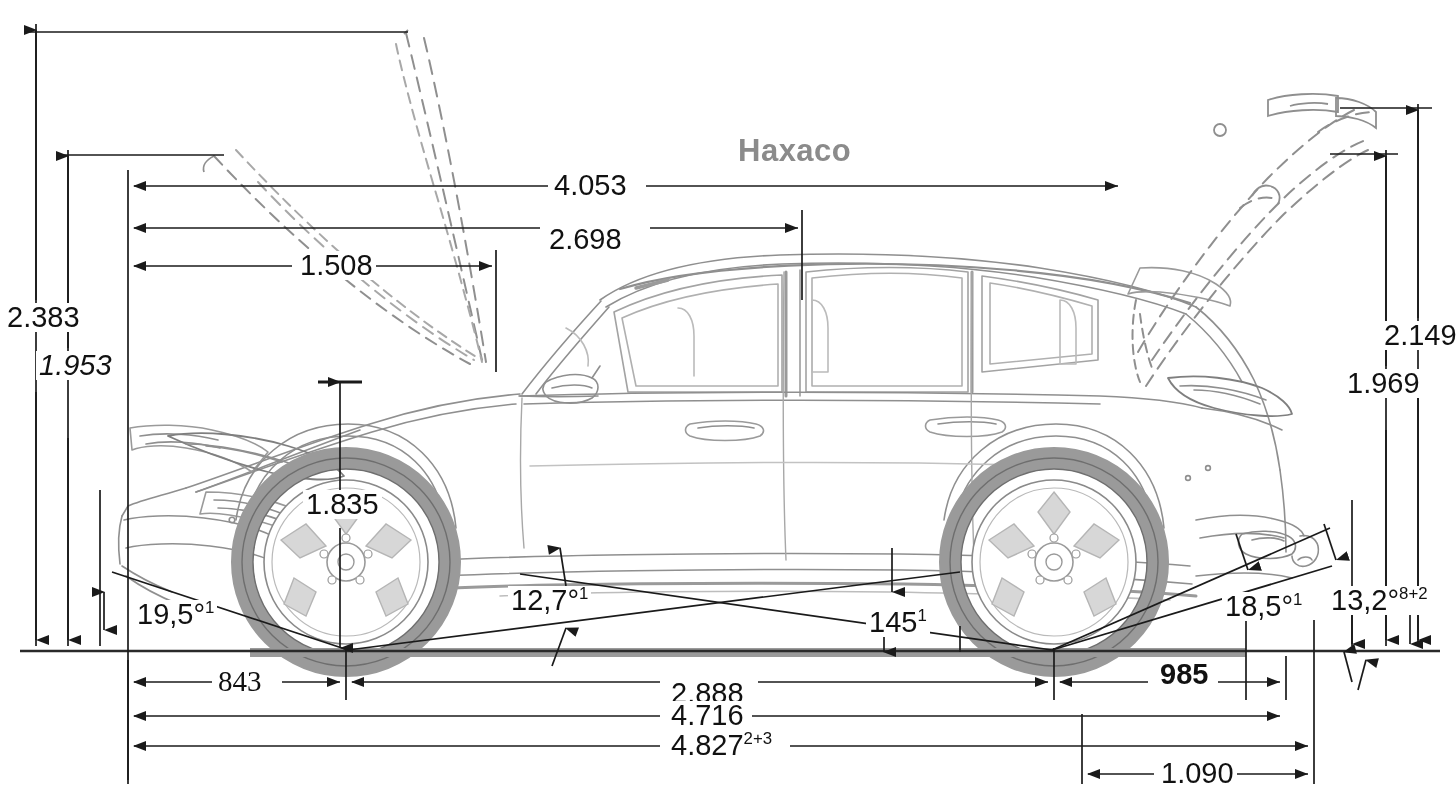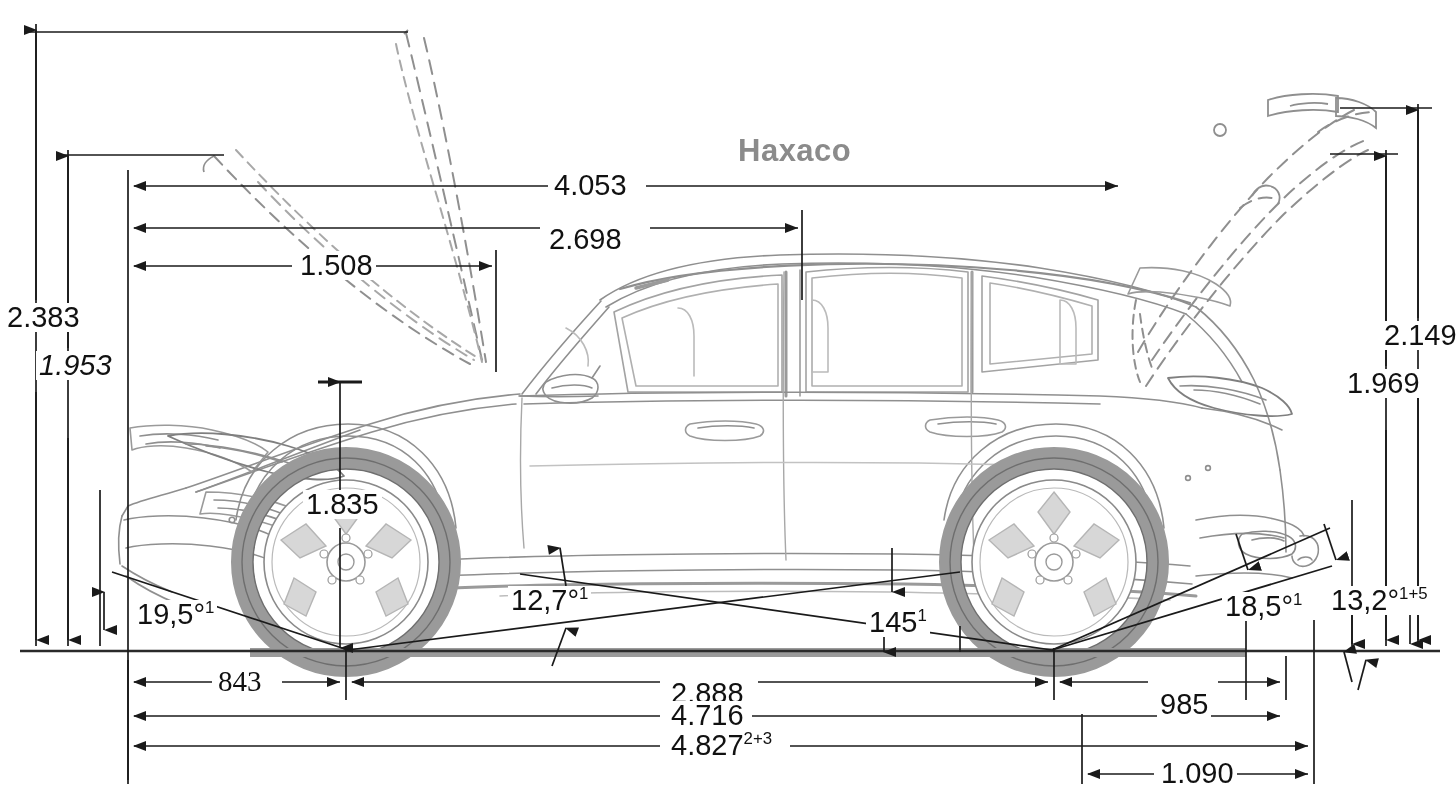--- a/index.html
+++ b/index.html
@@ -350,21 +350,21 @@
   <div class="dimtext" style="left:1344px;top:369px;">1.969</div>
 
   <div class="dimtext" style="left:551px; top:171px;">4.053</div>
   <div class="dimtext" style="left:546px; top:213px;margin-top:12px;">2.698</div>
   <div class="dimtext" style="left:297px; top:251px;">1.508</div>
 
   <div class="dimtext" style="left:303px; top:490px;">1.835</div>
 
   <div class="dimtext" style="left:215px; top:667px;font-family:Liberation Serif, serif;">843</div>
   <div class="dimtext" style="left:668px; top:667px;margin-top:12px;">2.888</div>
-  <div class="dimtext" style="left:1157px;top:690px;">985</div>
+  <div class="dimtext" style="left:1157px;top:660px;font-weight:bold;">985</div>
   <div class="dimtext" style="left:668px; top:701px;">4.716</div>
 
   <div class="dimtext" style="left:668px; top:731px;">
     <span>4.827</span><sup>2+3</sup>
   </div>
 
   <div class="dimtext" style="left:1158px;top:759px;">1.090</div>
 
   <div class="dimtext" style="left:134px; top:600px;">
     <span>19,5°</span><sup>1</sup>
@@ -376,18 +376,18 @@
 
   <div class="dimtext" style="left:866px; top:608px;">
     <span>145</span><sup>1</sup>
   </div>
 
   <div class="dimtext" style="left:1222px;top:592px;">
     <span>18,5°</span><sup>1</sup>
   </div>
 
   <div class="dimtext" style="left:1328px;top:586px;">
-    <span>13,2°</span><sup>1+5</sup>
+    <span>13,2°</span><sup>8+2</sup>
   </div>
 
   <div class="watermark" style="left:738px; top:133px;">Haxaco</div>
 
 </div>
 
 </body></html>

